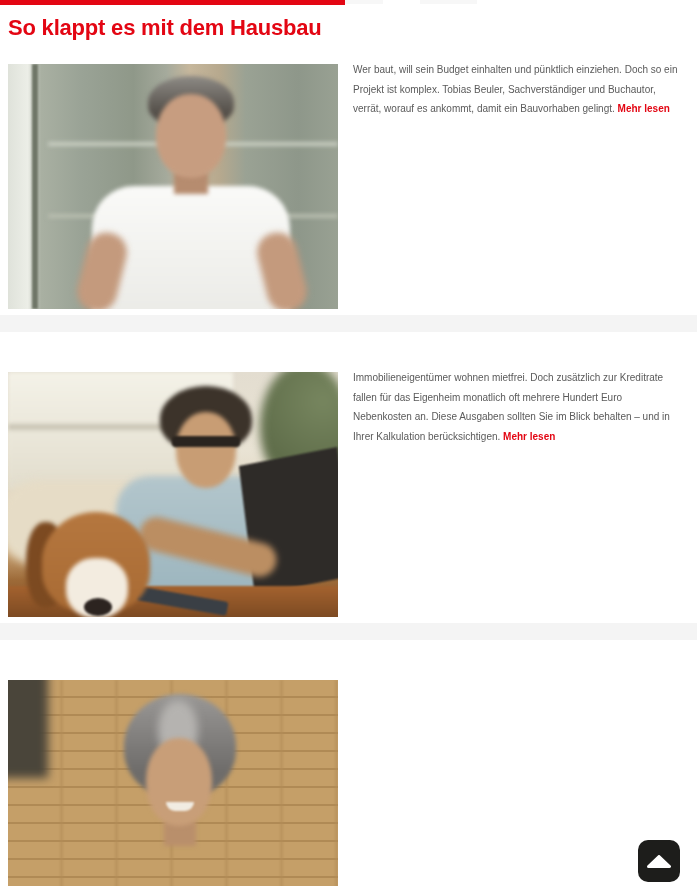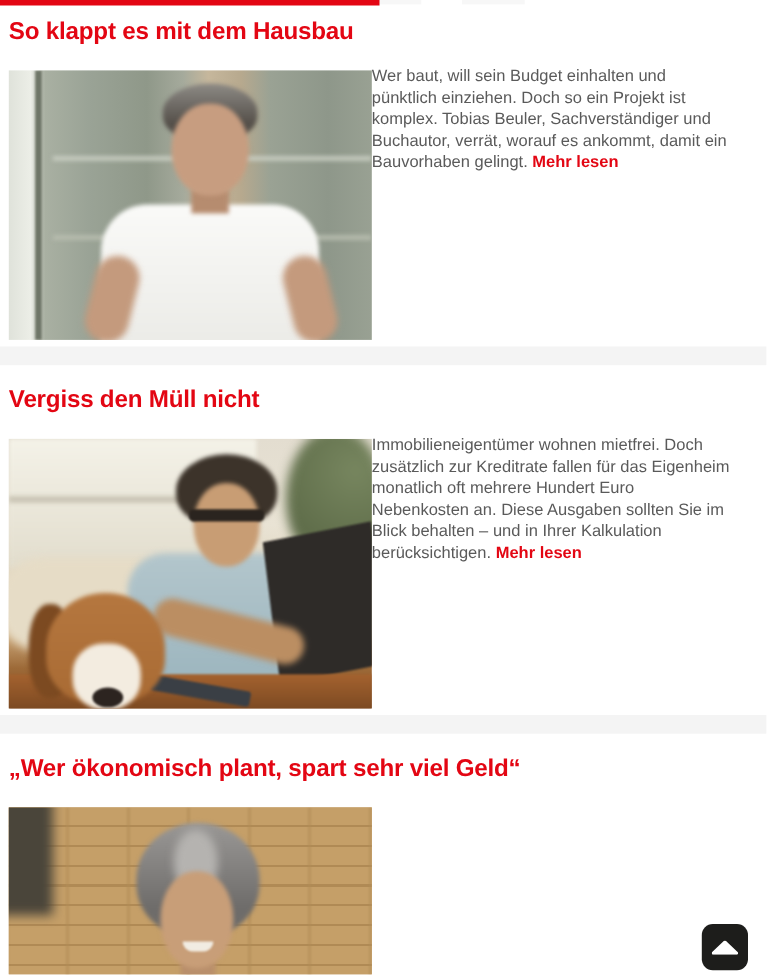--- a/index.html
+++ b/index.html
@@ -15,21 +15,21 @@
 
   
   .top-ghost{position:absolute;top:0;height:4px;background:#f7f7f7;}
   .top-accent{position:absolute;top:0;left:0;width:345px;height:5px;background:var(--accent-red);}
 
   
   .teaser{padding:14px 8px 0 8px;}
   .teaser h2{font-size:22px;font-weight:bold;color:var(--accent-red);
     line-height:27px;letter-spacing:-0.2px;cursor:pointer;}
   .teaser .row{display:flex;align-items:flex-start;margin-top:23px;}
-  .summary{width:330px;font-size:15px;line-height:19.5px;
+  .summary{width:330px;margin-left:15px;font-size:10px;line-height:19.5px;
     color:var(--body-text);margin-top:-4px;}
   .more{color:var(--accent-red);font-weight:bold;text-decoration:none;cursor:pointer;white-space:nowrap;}
   .sep{width:697px;height:17px;background:var(--divider);margin-top:6px;}
   .sep + .teaser{padding-top:17px;}
 
   
   .photo{position:relative;width:330px;height:245px;overflow:hidden;flex:0 0 330px;cursor:pointer;}
   .photo .sh{position:absolute;}
 
   
@@ -134,21 +134,20 @@
         <div class="sh hair"></div>
         <div class="sh face"></div>
       </div>
       <p class="summary"><span>Wer baut, will sein Budget einhalten und pünktlich einziehen. Doch so ein Projekt ist komplex. Tobias Beuler, Sachverständiger und Buchautor, verrät, worauf es ankommt, damit ein Bauvorhaben gelingt.</span> <a class="more">Mehr lesen</a></p>
     </div>
   </section>
 
   <div class="sep"></div>
 
   <section class="teaser">
-    <h2>Vergiss den Müll nicht</h2>
     <div class="row">
       <div class="photo photo-2">
         <div class="sh window"></div>
         <div class="sh wbar"></div>
         <div class="sh plant"></div>
         <div class="sh sofa"></div>
         <div class="sh shirt"></div>
         <div class="sh hair"></div>
         <div class="sh face"></div>
         <div class="sh glasses"></div>
@@ -161,21 +160,20 @@
         <div class="sh dog-muzzle"></div>
         <div class="sh dog-nose"></div>
       </div>
       <p class="summary"><span>Immobilieneigentümer wohnen mietfrei. Doch zusätzlich zur Kreditrate fallen für das Eigenheim monatlich oft mehrere Hundert Euro Nebenkosten an. Diese Ausgaben sollten Sie im Blick behalten – und in Ihrer Kalkulation berücksichtigen.</span> <a class="more">Mehr lesen</a></p>
     </div>
   </section>
 
   <div class="sep"></div>
 
   <section class="teaser">
-    <h2>„Wer ökonomisch plant, spart sehr viel Geld“</h2>
     <div class="row">
       <div class="photo photo-3">
         <div class="sh mortar"></div>
         <div class="sh dark-corner"></div>
 
         <div class="sh neck"></div>
         <div class="sh hair"></div>
         <div class="sh streak"></div>
         <div class="sh face"></div>
         <div class="sh smile"></div>

